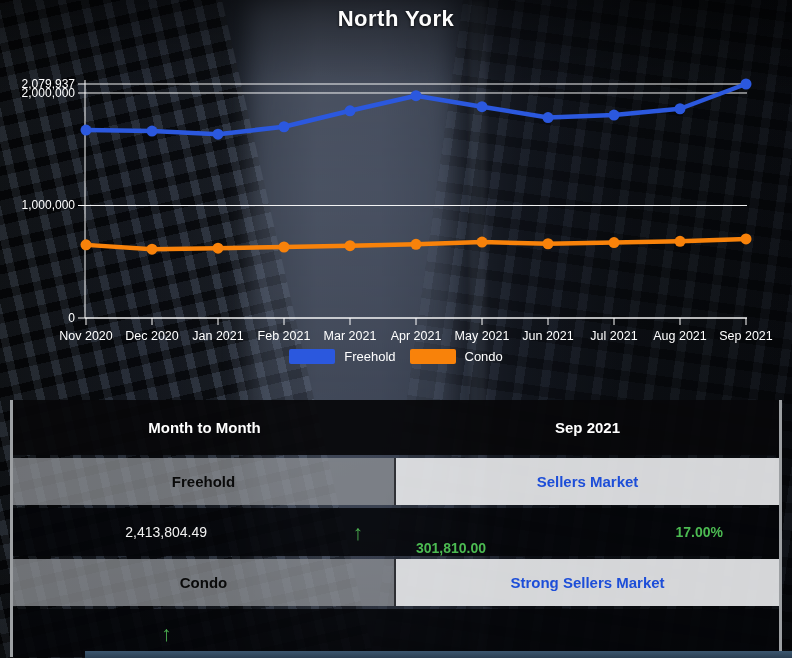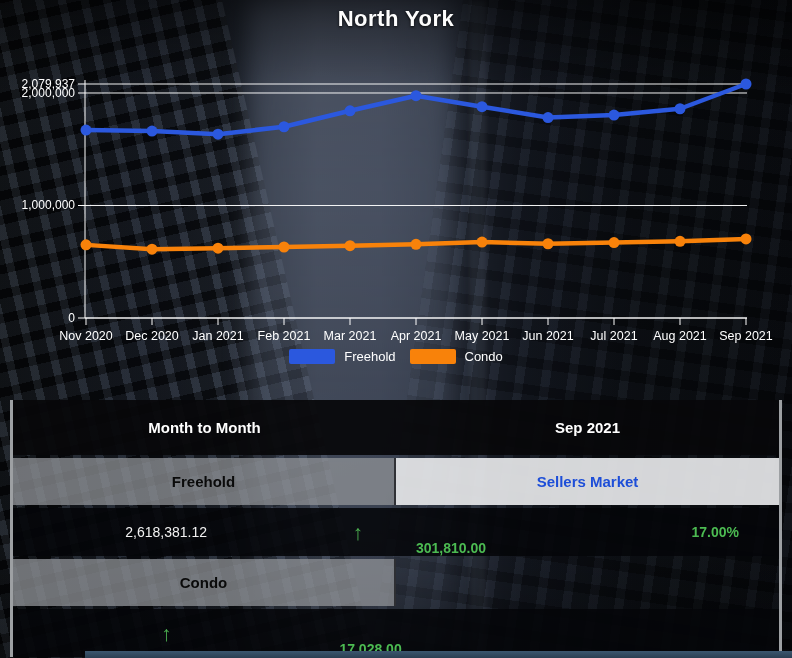--- a/index.html
+++ b/index.html
@@ -55,21 +55,21 @@
   .cell-type{width:50%;background:rgba(146,148,153,.74);display:flex;align-items:center;
     justify-content:center;color:#0a0a0a;font-weight:bold;font-size:15px;
     border-right:2px solid rgba(8,8,10,.65);box-sizing:border-box;}
   .cell-market{flex:1;background:rgba(226,227,229,.94);display:flex;align-items:center;
     justify-content:center;color:#1d4ed8;font-weight:bold;font-size:15px;}
   .trow-values{height:48px;background:rgba(4,6,9,.88);display:grid;
     grid-template-columns:40% 10% 28% 22%;align-items:center;color:#f2f2f2;font-size:14px;}
   .v-price{text-align:center;}
   .v-arrow{text-align:center;color:#4caf50;font-size:21px;line-height:1;}
   .v-change{color:#4cbb52;font-weight:bold;padding-left:20px;margin-top:32px;}
-  .v-pct{color:#4cbb52;font-weight:bold;text-align:right;padding-right:40px;}
+  .v-pct{color:#4cbb52;font-weight:bold;text-align:right;padding-right:56px;}
 
   
   .scrollbar{position:absolute;left:85px;right:0;bottom:0;height:7px;
     background:linear-gradient(180deg,#3b566f,#2b3f52);}
 </style>
 </head>
 <body>
 
 <div class="screen">
 
@@ -161,32 +161,32 @@
       <div class="half">Month to Month</div>
       <div class="half">Sep 2021</div>
     </div>
 
     <div class="trow trow-labels">
       <div class="cell-type">Freehold</div>
       <div class="cell-market">Sellers Market</div>
     </div>
 
     <div class="trow trow-values">
-      <div class="v-price">2,618,381.12</div>
+      <div class="v-price">2,413,804.49</div>
       <div class="v-arrow">↑</div>
       <div class="v-change">301,810.00</div>
       <div class="v-pct">17.00%</div>
     </div>
 
     <div class="trow trow-labels">
       <div class="cell-type">Condo</div>
+      <div class="cell-market">Strong Sellers Market</div>
     </div>
 
     <div class="trow trow-values">
       <div class="v-arrow">↑</div>
-      <div class="v-change">17,028.00</div>
     </div>
 
   </div>
 
   <div class="scrollbar"></div>
 
 </div>
 
 </body></html>

